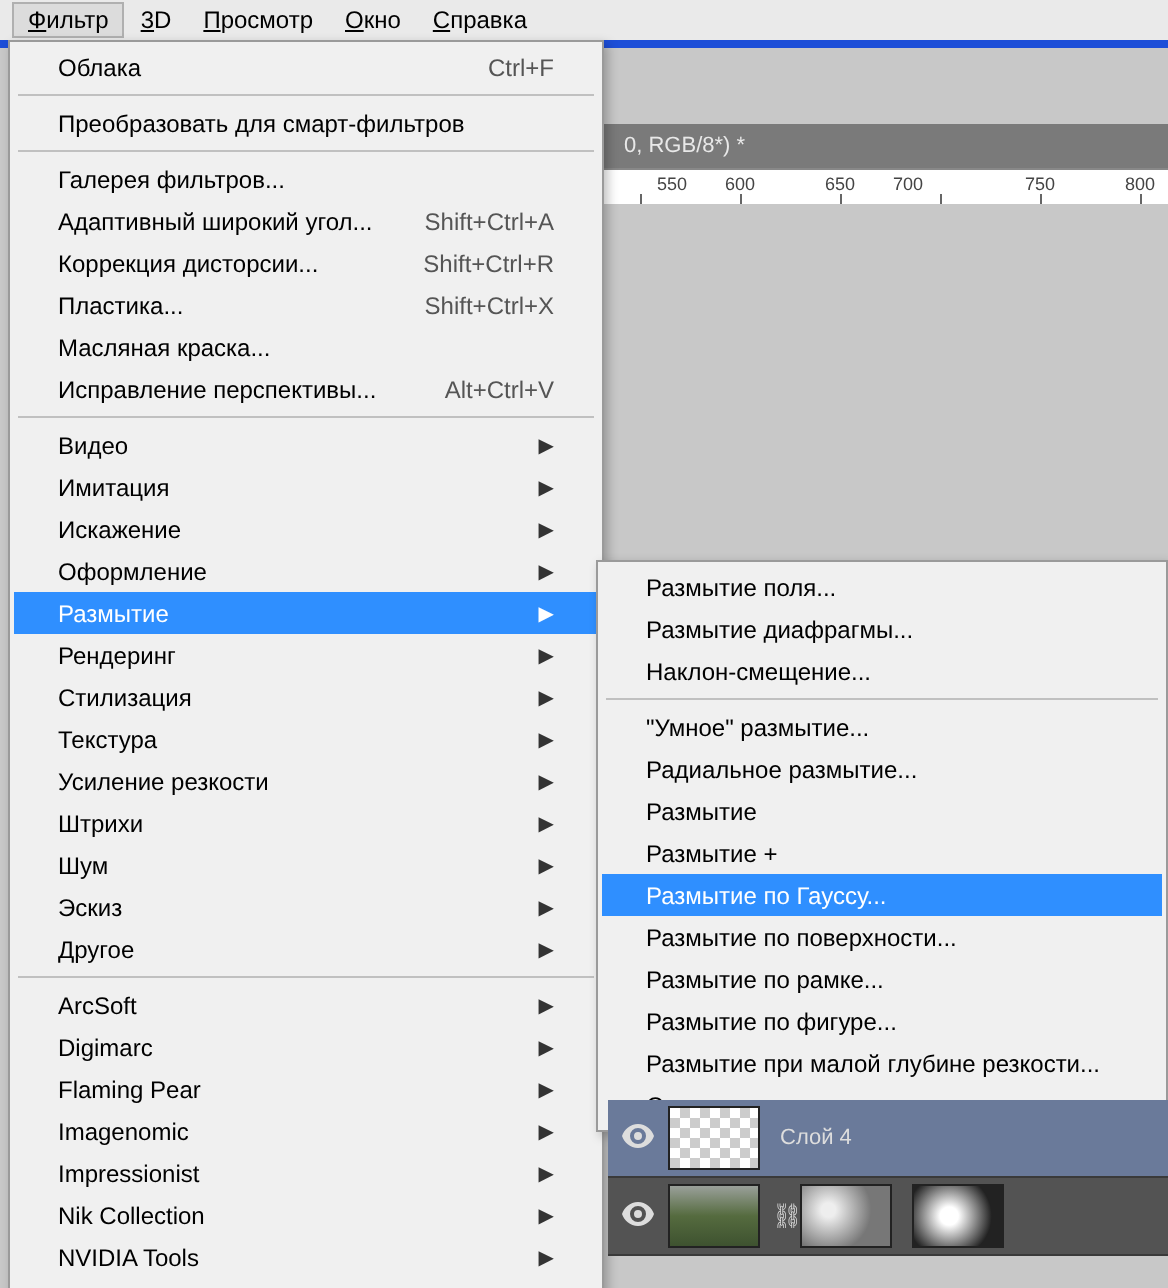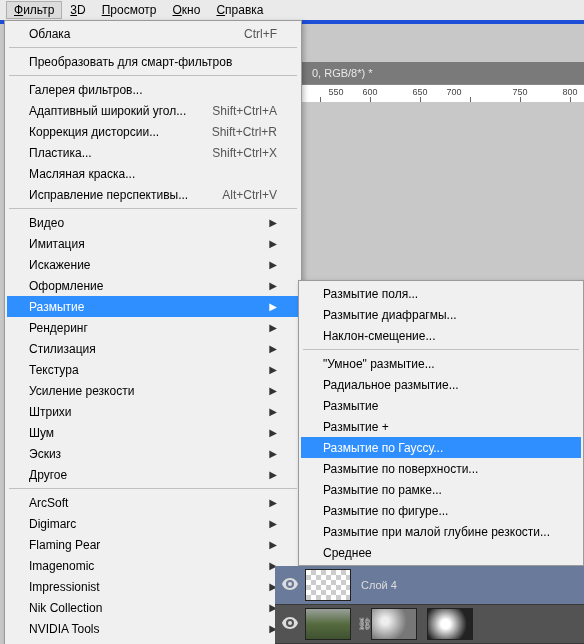--- a/index.html
+++ b/index.html
@@ -125,22 +125,22 @@
   .menu-item.highlight .arrow { color: #fff; }
   .menu-sep {
     height: 1px;
     background: #c0c0c0;
     margin: 3px 2px;
   }
 
   
   .layers {
     position: absolute;
-    right: 0; bottom: 0;
-    width: 309px;
+    right: 0; bottom: 16px;
+    width: 280px;
     background: #1d4ed8;
     color: #ddd;
     font-size: 11px;
   }
   .layer-row {
     display: flex;
     align-items: center;
     height: 38px;
     border-bottom: 1px solid #3a3a3a;
     background: #535353;

